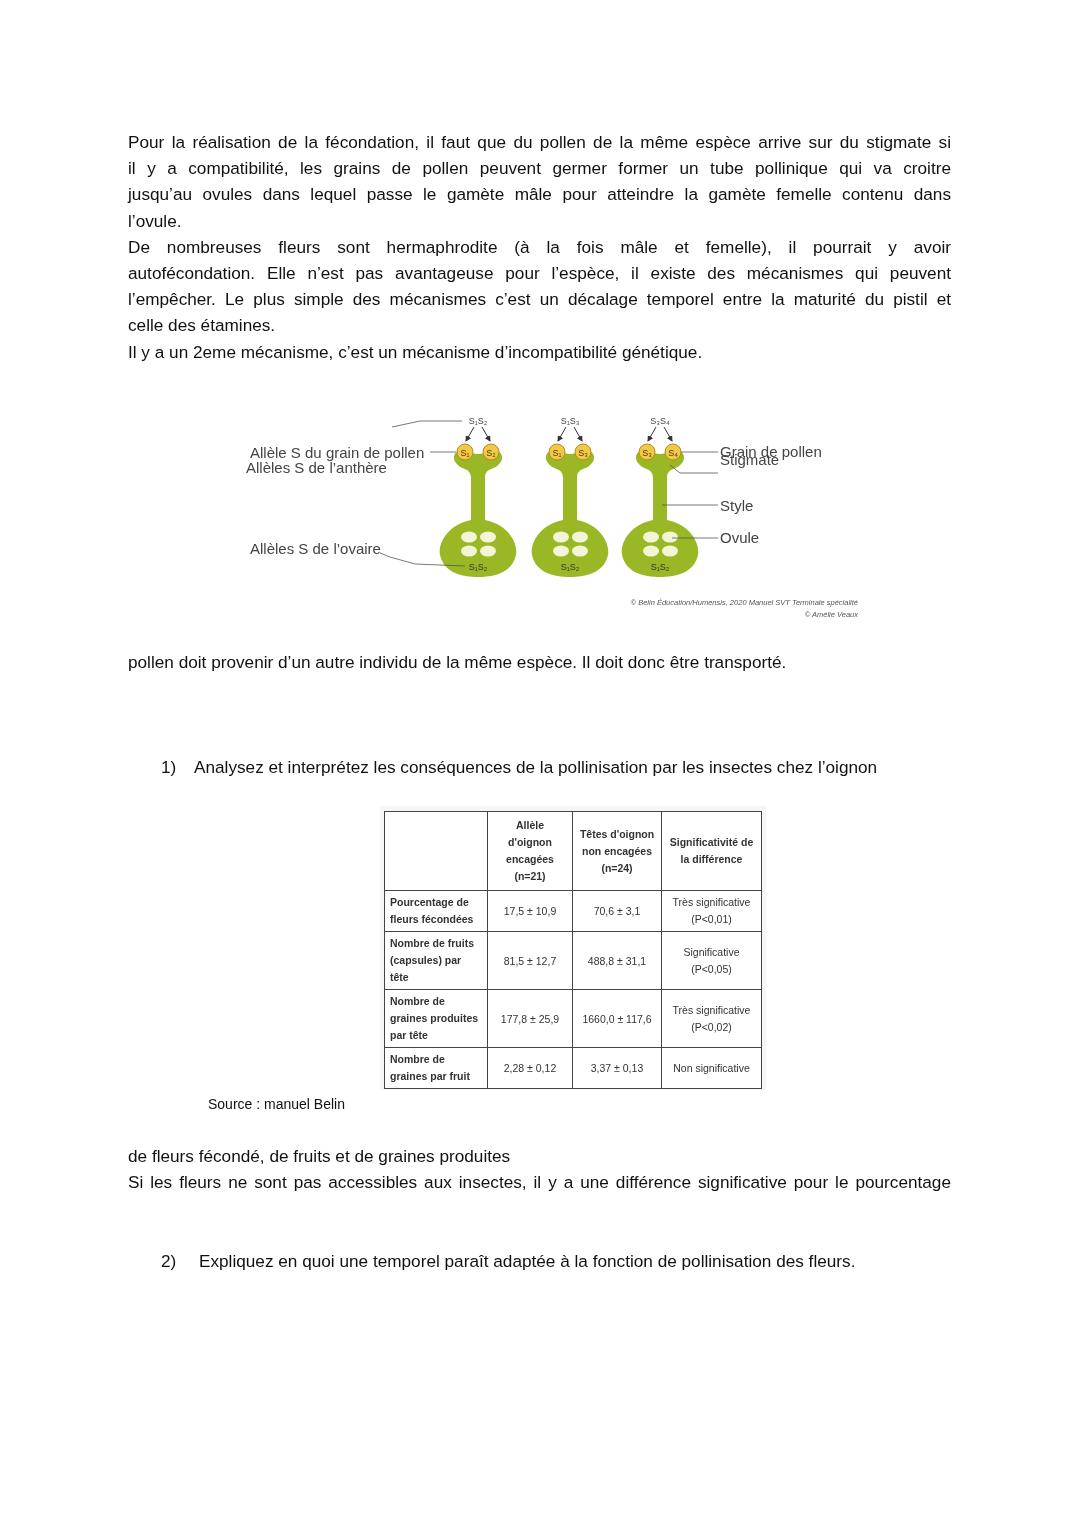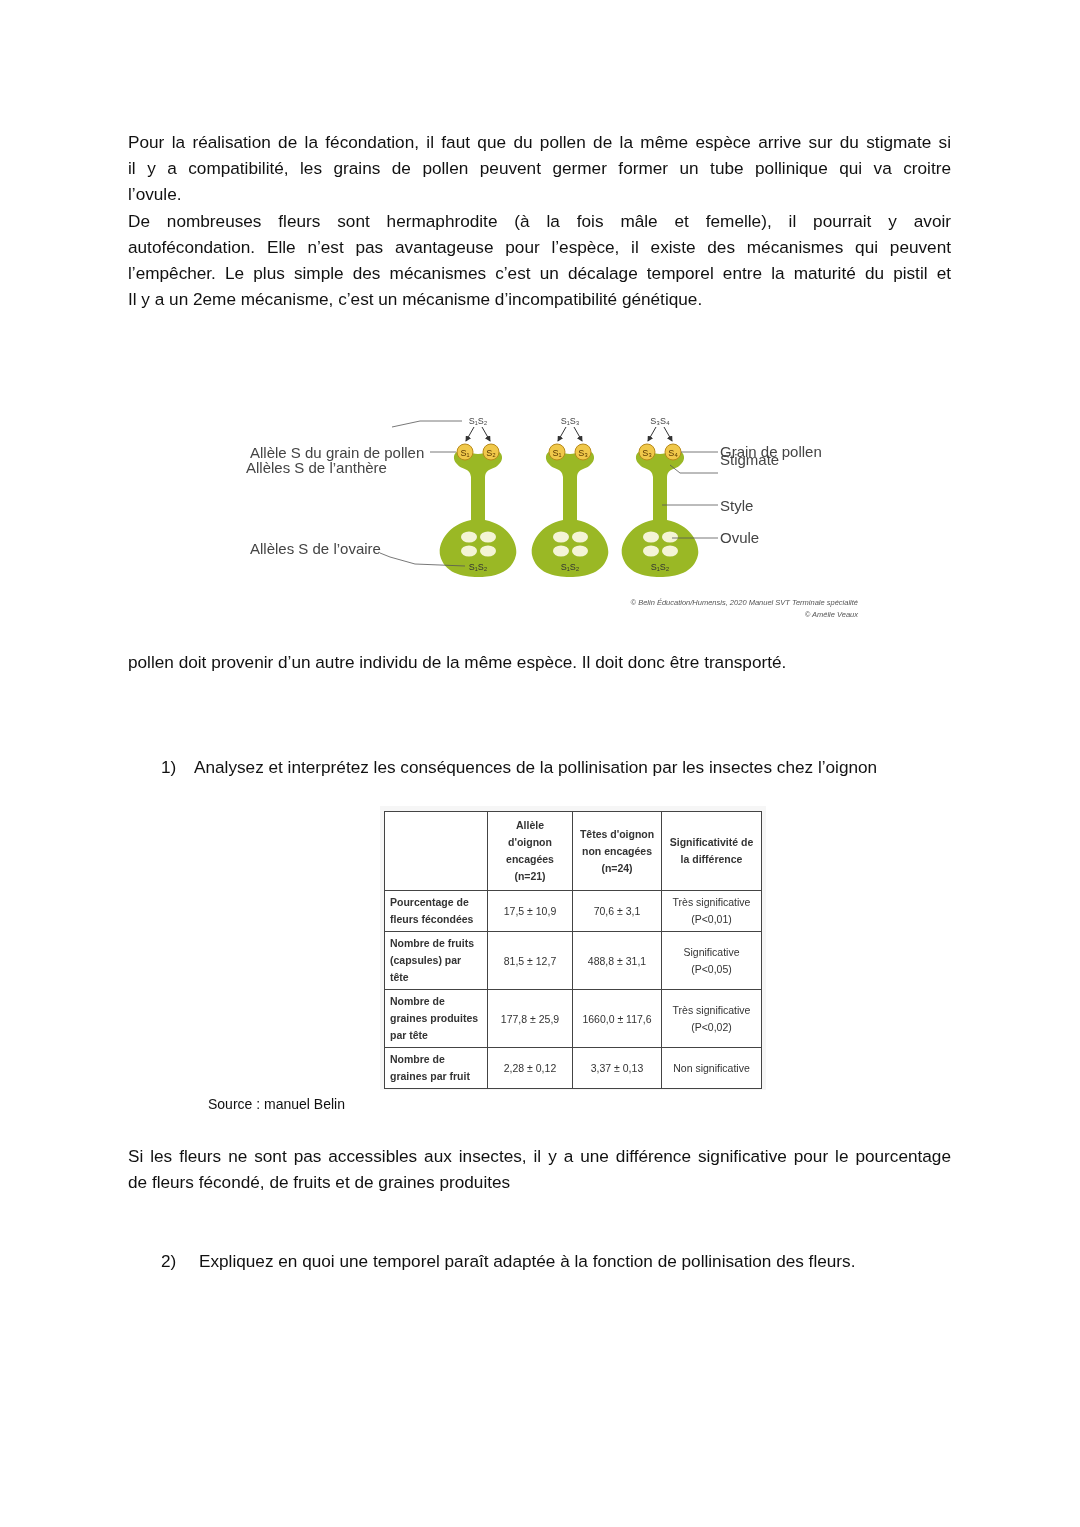--- a/index.html
+++ b/index.html
@@ -26,24 +26,26 @@
   table.data td.rowh { font-weight: bold; text-align: left; line-height: 17px; width: 92px; }
   table.data td.val { text-align: center; }
   table.data td.sig { text-align: center; line-height: 17px; }
 </style>
 </head>
 <body>
 
 <div class="para" style="top:129px;">
   <p style="text-align-last:justify;">Pour la réalisation de la fécondation, il faut que du pollen de la même espèce arrive sur du stigmate si</p>
   <p style="text-align-last:justify;">il y a compatibilité, les grains de pollen peuvent germer former un tube pollinique qui va croitre</p>
+  <p style="text-align-last:justify;">jusqu’au ovules dans lequel passe le gamète mâle pour atteindre la gamète femelle contenu dans</p>
   <p>l’ovule.</p>
   <p style="text-align-last:justify;">De nombreuses fleurs sont hermaphrodite (à la fois mâle et femelle), il pourrait y avoir</p>
   <p style="text-align-last:justify;">autofécondation.  Elle n’est pas avantageuse pour l’espèce, il existe des mécanismes qui peuvent</p>
   <p style="text-align-last:justify;">l’empêcher. Le plus simple des mécanismes c’est un décalage temporel entre la maturité du pistil et</p>
+  <p>celle des étamines.</p>
   <p>Il y a un 2eme mécanisme, c’est un mécanisme d’incompatibilité génétique.</p>
 </div>
 
 <div class="figure">
   <svg width="640" height="225" viewBox="0 0 640 225" style="position:absolute;left:0;top:0;">
     <defs>
       <marker id="arr" markerWidth="6" markerHeight="6" refX="5" refY="3" orient="auto">
         <path d="M0,0 L6,3 L0,6 z" fill="#333"></path>
       </marker>
       <g id="pistil">
@@ -161,19 +163,19 @@
       <td class="val">3,37 ± 0,13</td>
       <td class="sig">Non significative</td>
     </tr>
   </tbody>
     </table>
 </div>
 
 <div class="source">Source : manuel Belin</div>
 
 <div class="para" style="top:1143px;">
+  <p>de fleurs fécondé, de fruits et de graines produites</p>
   <p style="text-align-last:justify;">Si les fleurs ne sont pas accessibles aux insectes, il y a une différence significative pour le pourcentage</p>
-  <p>de fleurs fécondé, de fruits et de graines produites</p>
 </div>
 
 <div class="question" style="left:161px;top:1248px;">
   <span class="num" style="width:38px;">2)</span><span>Expliquez en quoi une temporel paraît adaptée à la fonction de pollinisation des fleurs.</span>
 </div>
 
 </body></html>

